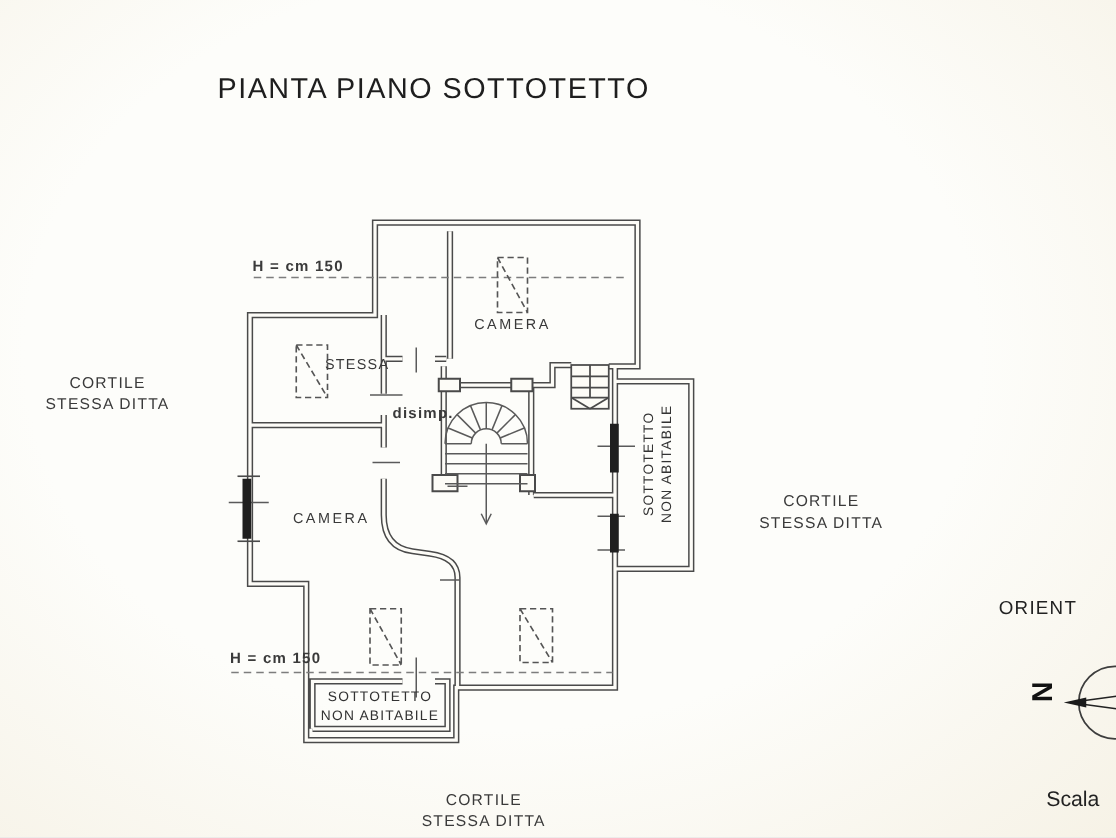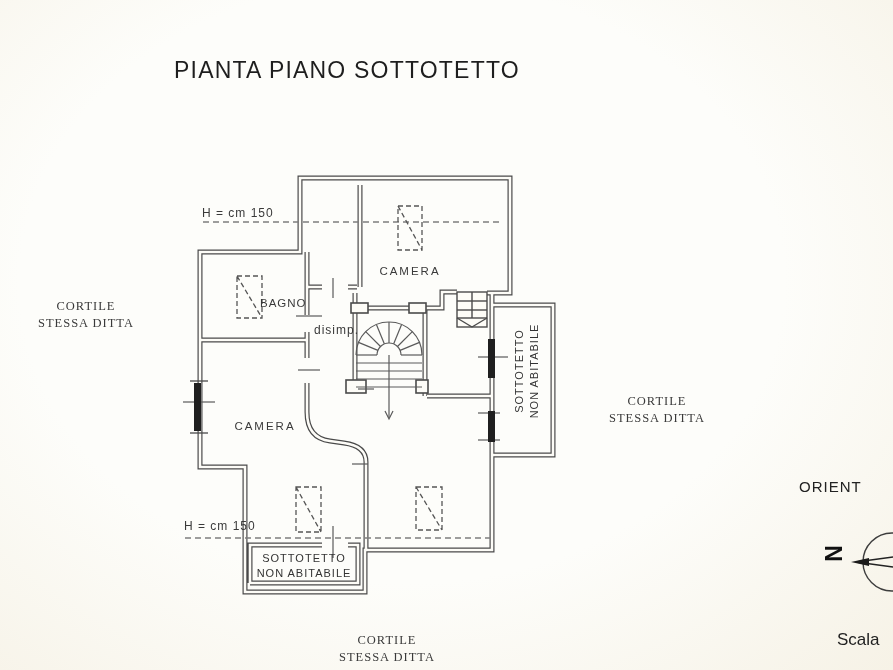--- a/index.html
+++ b/index.html
@@ -7,23 +7,23 @@
     position:relative;width:893px;height:670px;overflow:hidden;
     background:radial-gradient(ellipse at 45% 42%, #fdfdfa 55%, #f6f2e6 100%);
     font-family:"Liberation Sans", sans-serif;
     color:#2e2e2e;
   }
   #plan-svg{position:absolute;left:0;top:0;}
   .lbl{position:absolute;white-space:nowrap;color:#333;}
   .ctr{text-align:center;white-space:normal;}
   .title{font-size:23px;letter-spacing:1.2px;color:#1e1e1e;}
   .subtitle{font-size:21px;color:#1e1e1e;}
-  .room{font-size:11.5px;letter-spacing:2px;color:#3a3a3a;margin-top:11px;}
-  .small{font-size:12px;letter-spacing:1px;color:#3a3a3a;}
-  .cortile{font-size:12.5px;letter-spacing:1px;line-height:16.5px;color:#3a3a3a;font-family:Liberation Serif, serif;}
+  .room{font-size:11.5px;letter-spacing:2px;color:#3a3a3a;}
+  .small{font-size:12px;letter-spacing:1px;color:#3a3a3a;font-weight:bold;}
+  .cortile{font-size:12.5px;letter-spacing:1px;line-height:16.5px;color:#3a3a3a;}
   .two-line{line-height:15px;letter-spacing:1px;font-size:11px;}
   .rot90{transform:rotate(-90deg);}
   .orient{font-size:15px;letter-spacing:1px;color:#222;}
   .scala{font-size:17px;color:#222;}
   .north{font-size:23px;font-weight:bold;color:#111;}
 </style>
 </head>
 <body>
 
 <div id="page">
@@ -127,21 +127,21 @@
       <polygon points="851,562 869,558 869,566" fill="#1a1a1a"></polygon>
     </g>
   </svg>
 
   <div class="lbl title" style="left:174px;top:57px">PIANTA PIANO SOTTOTETTO</div>
 
   <div class="lbl small" style="left:202px;top:206px">H = cm 150</div>
   <div class="lbl small" style="left:184px;top:519px">H = cm 150</div>
 
   <div class="lbl room ctr" style="left:370px;top:254px;width:80px">CAMERA</div>
-  <div class="lbl room" style="left:260px;top:286px;letter-spacing:1px">BAGNO</div>
+  <div class="lbl room" style="left:260px;top:286px;letter-spacing:1px">STESSA</div>
   <div class="lbl small" style="left:314px;top:323px">disimp.</div>
   <div class="lbl room ctr" style="left:225px;top:409px;width:80px">CAMERA</div>
 
   <div class="lbl ctr two-line rot90" style="left:447px;top:356px;width:160px">
     <span>SOTTOTETTO</span><br>
     <span>NON ABITABILE</span>
   </div>
 
   <div class="lbl ctr two-line" style="left:252px;top:551px;width:104px">
     <span>SOTTOTETTO</span><br>

